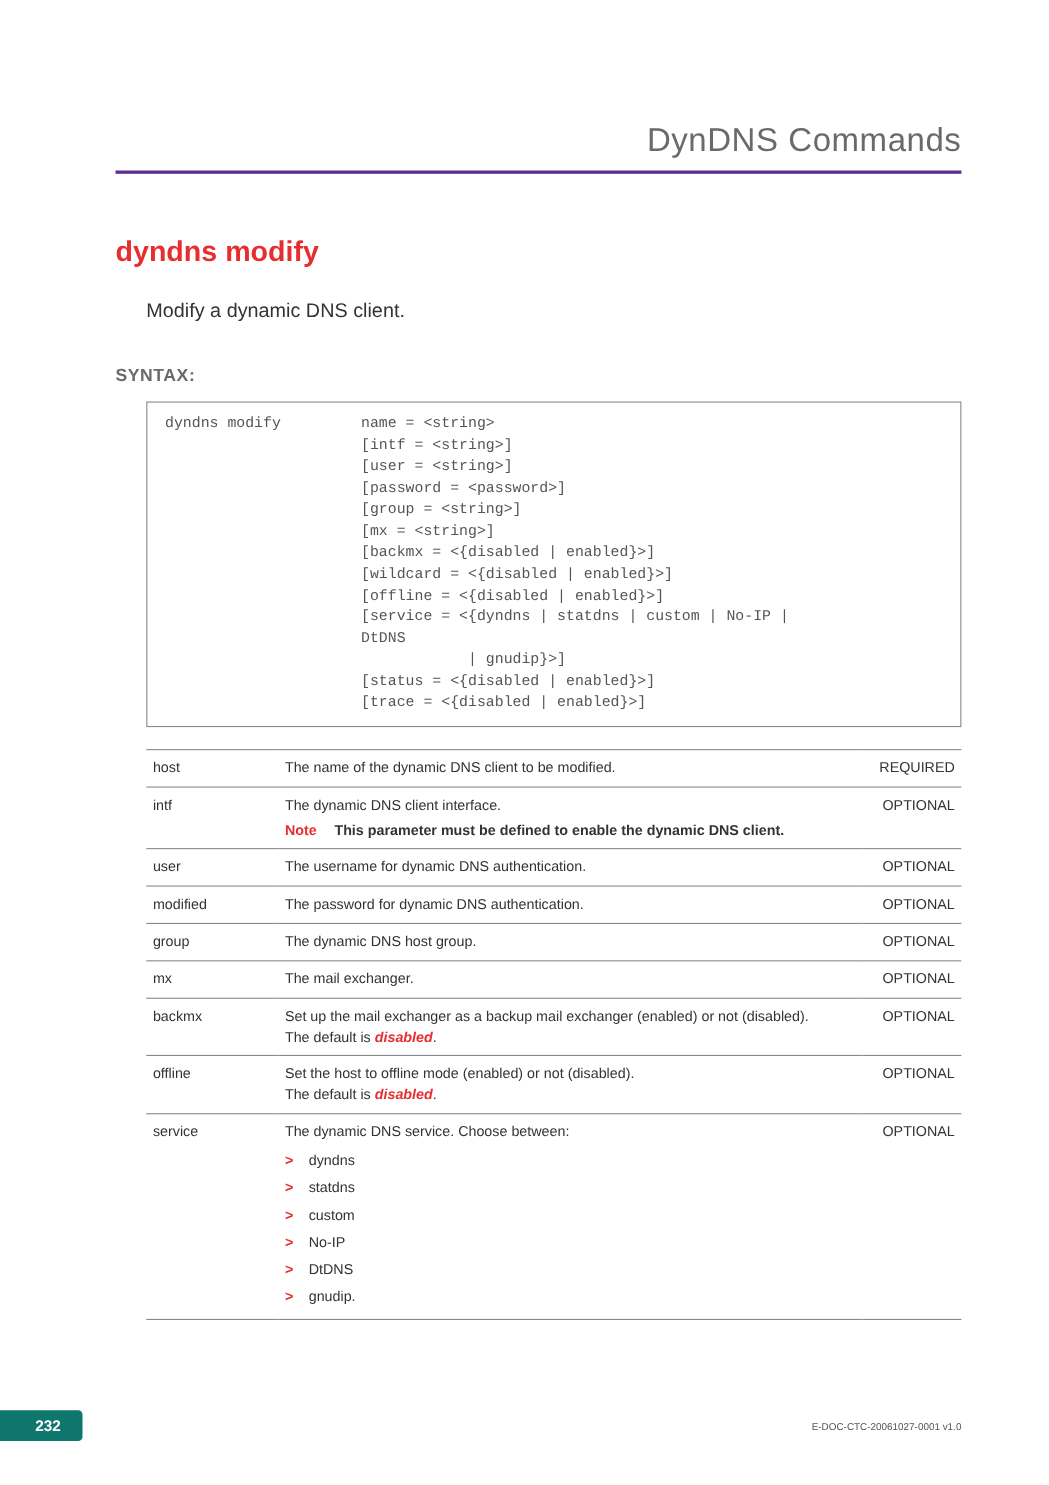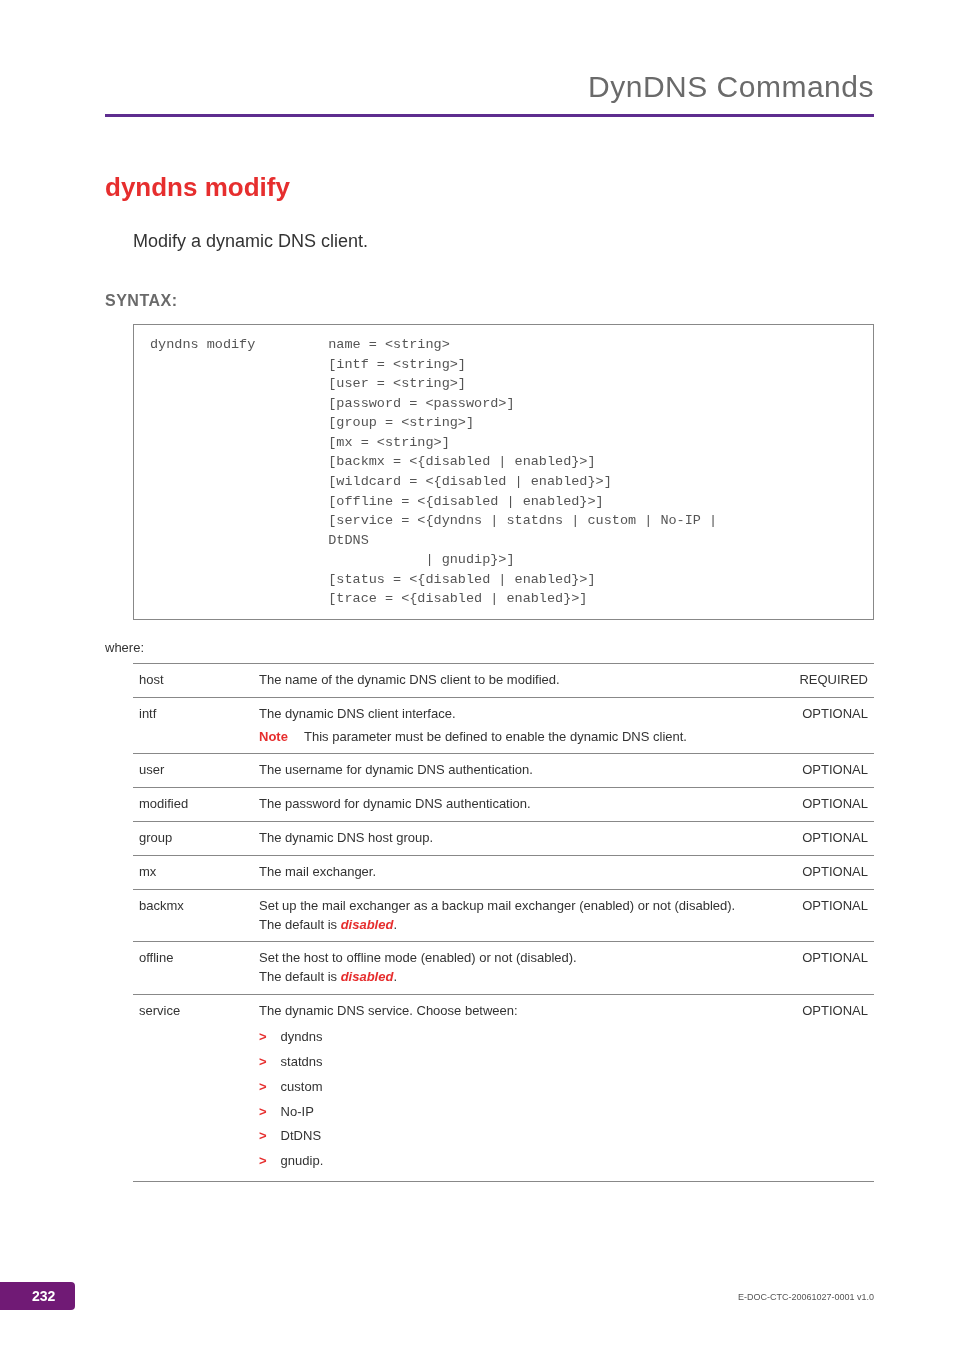--- a/index.html
+++ b/index.html
@@ -6,20 +6,21 @@
   body {
     width: 954px;
     height: 1350px;
     background: #ffffff;
     font-family: Arial, Helvetica, sans-serif;
     color: #333;
     position: relative;
   }
   .page {
     padding: 70px 80px 40px 105px;
+    margin-top: 41px;
   }
   .header-title {
     text-align: right;
     font-size: 30px;
     font-weight: 300;
     color: #6a6a6a;
     letter-spacing: 0.5px;
     padding-bottom: 10px;
     border-bottom: 3px solid #5e2d8f;
     margin-bottom: 55px;
@@ -71,34 +72,34 @@
     padding: 7px 6px;
     vertical-align: top;
     line-height: 1.45;
   }
   table.params td.pname { width: 120px; }
   table.params td.req { width: 90px; text-align: right; }
   .note-label { color: #e62e2e; font-weight: bold; }
   .default-em { color: #e62e2e; font-weight: bold; font-style: italic; }
   .note-row { display: flex; margin-top: 4px; }
   .note-row .note-label { flex: 0 0 45px; }
-  .note-row .note-text { flex: 1; }
+  .note-row .note-text { flex: 1; font-weight: bold; }
   .chev { color: #e62e2e; font-weight: bold; display: inline-block; width: 18px; }
   ul.svc { list-style: none; margin-top: 4px; }
   ul.svc li { padding: 3px 0; }
   .footer {
     position: absolute;
     bottom: 40px;
     left: 0;
     width: 100%;
     padding: 0 80px 0 0;
   }
   .page-badge {
     display: inline-block;
-    background: #701a75;
+    background: #0f766e;
     color: #fff;
     font-weight: bold;
     font-size: 14px;
     padding: 6px 20px 6px 32px;
     border-top-right-radius: 4px;
     border-bottom-right-radius: 4px;
   }
   .doc-id {
     float: right;
     font-size: 9px;
@@ -124,21 +125,20 @@
                       [mx = &lt;string&gt;]
                       [backmx = &lt;{disabled | enabled}&gt;]
                       [wildcard = &lt;{disabled | enabled}&gt;]
                       [offline = &lt;{disabled | enabled}&gt;]
                       [service = &lt;{dyndns | statdns | custom | No-IP |
                       DtDNS
                                   | gnudip}&gt;]
                       [status = &lt;{disabled | enabled}&gt;]
                       [trace = &lt;{disabled | enabled}&gt;]</div>
 
-  <div class="where">where:</div>
 
   <table class="params">
     <tbody id="params-body">
         <tr>
           <td class="pname">host</td>
           <td>
             <div>The name of the dynamic DNS client to be modified.</div>
           </td>
           <td class="req">REQUIRED</td>
         </tr>

